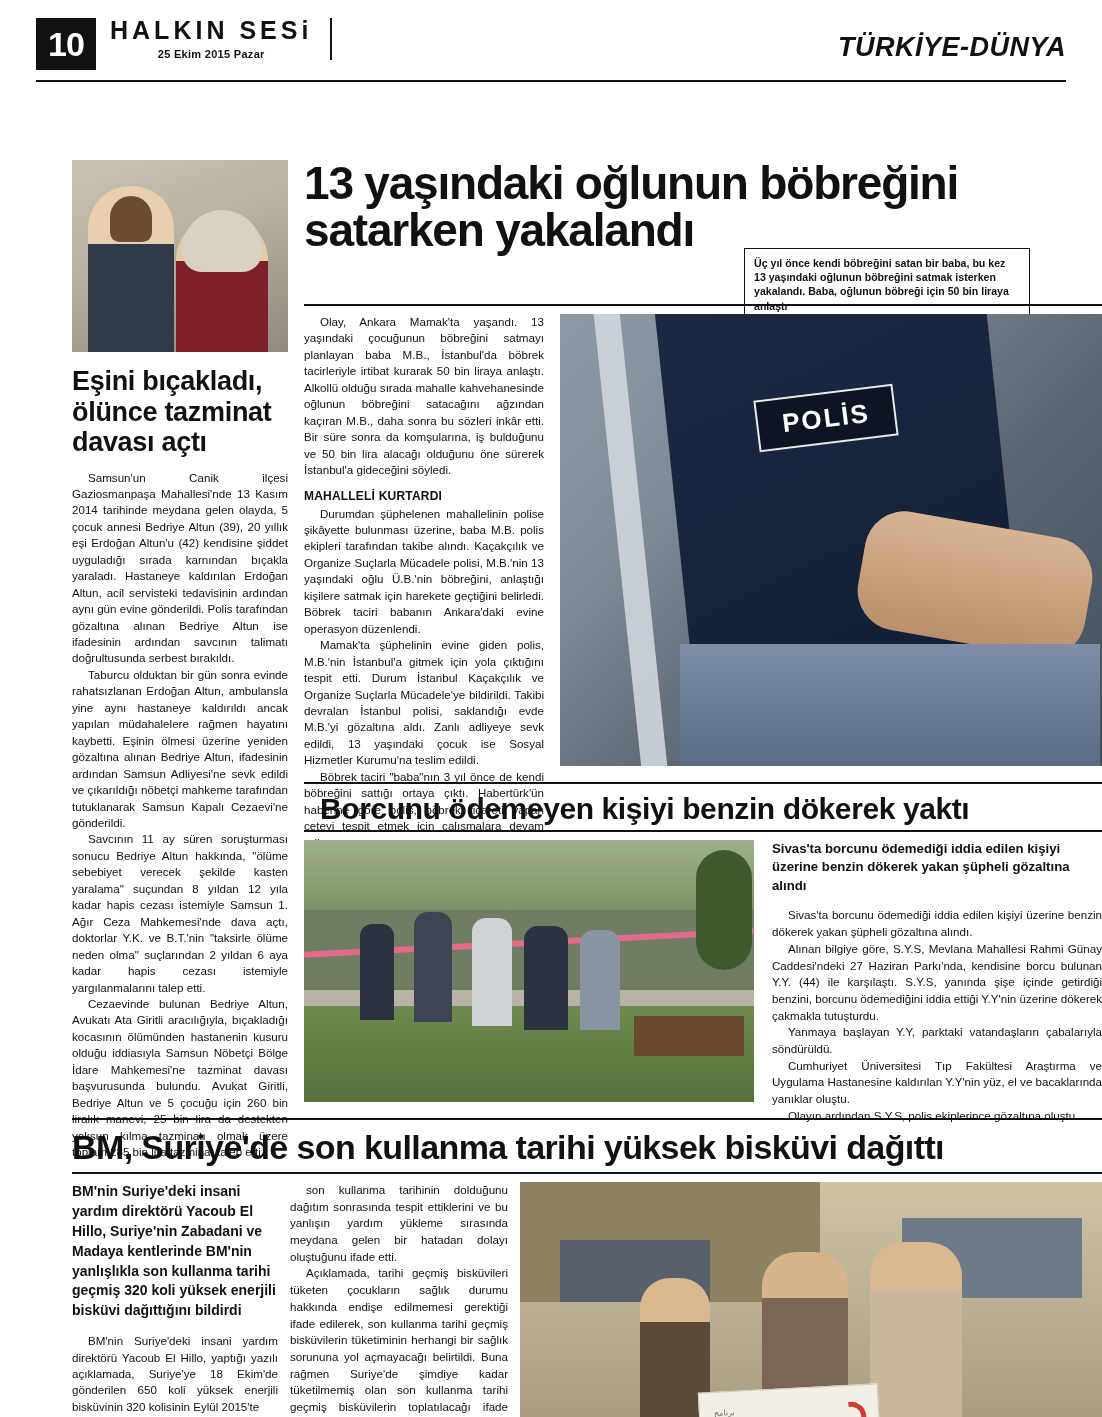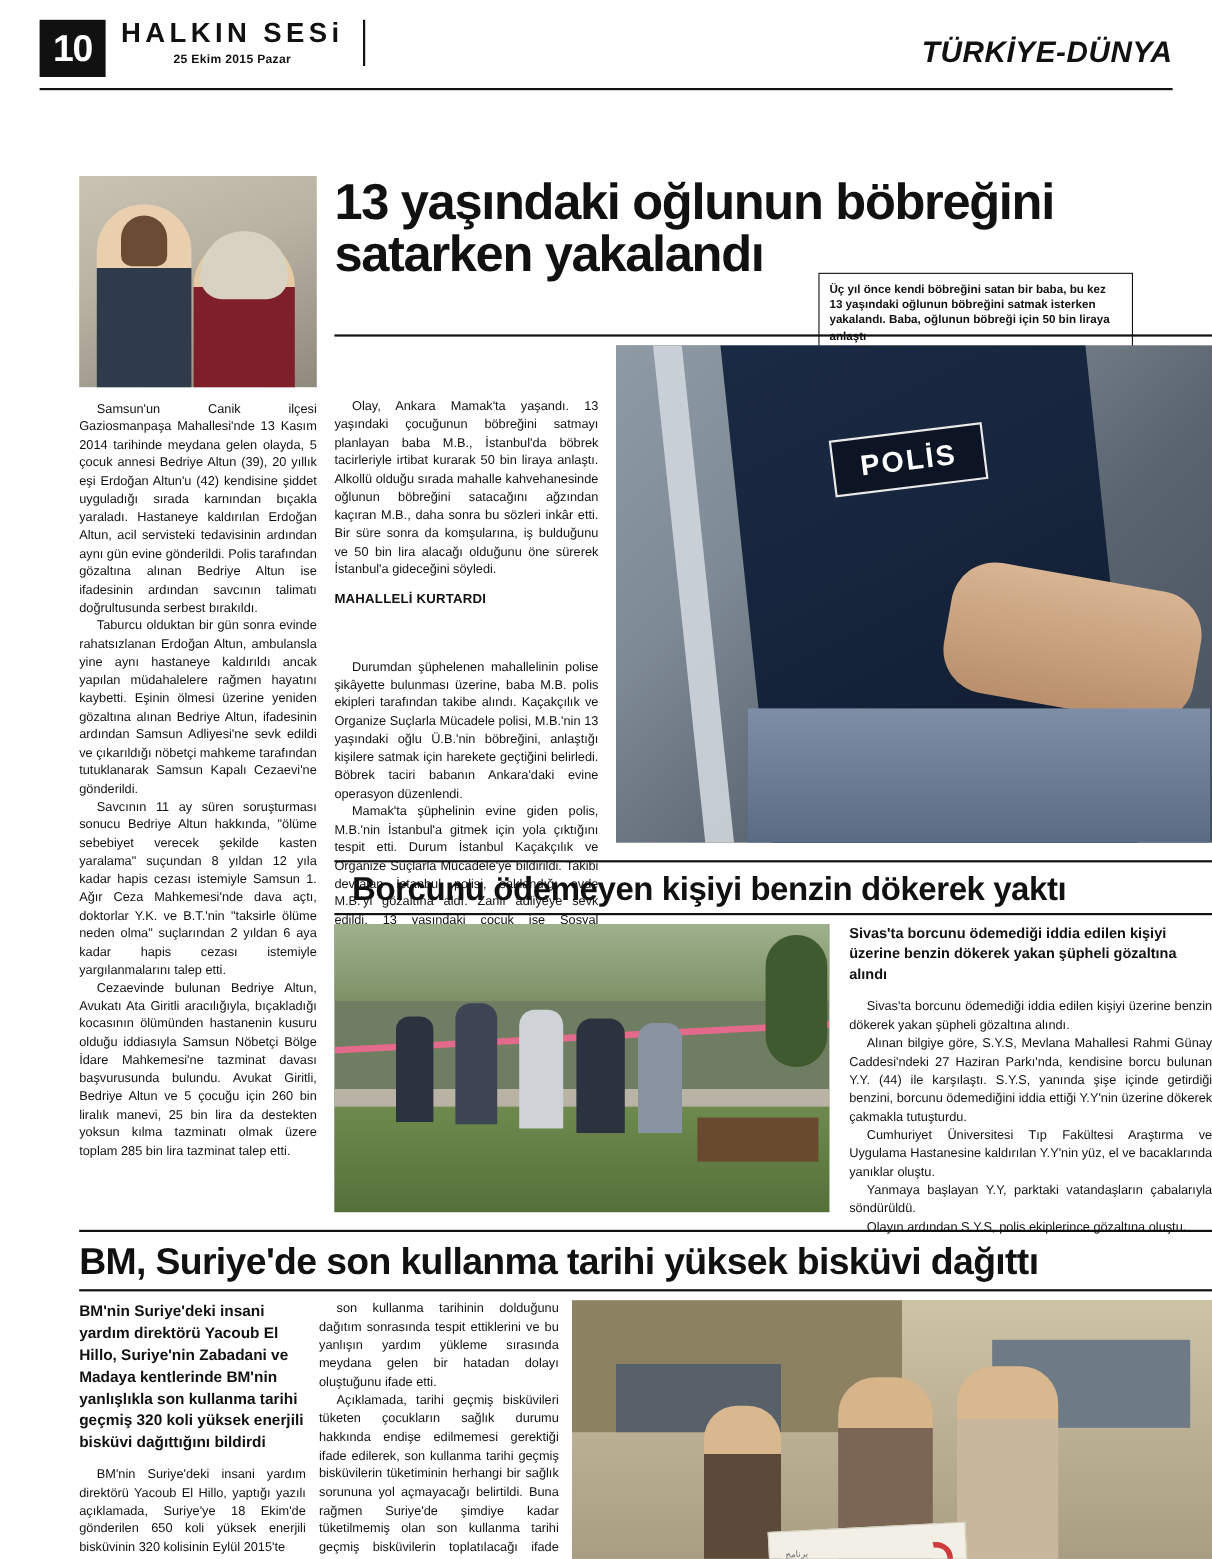--- a/index.html
+++ b/index.html
@@ -60,21 +60,21 @@
   .photo-couple .woman:after{
     content:""; position:absolute; left:6px; top:-6px; width:80px; height:62px;
     background:#d8d2c2; border-radius:40px 40px 20px 20px;
   }
   .headline-2 {
     font-size:27px; font-weight:bold; line-height:1.13; margin-top:14px; letter-spacing:-0.3px;
   }
   .lede {
     font-size:12.3px; font-weight:bold; line-height:1.42; margin-top:12px;
   }
-  .body-text { font-size:11.6px; line-height:1.42; text-align:justify;margin-top:48px; }
+  .body-text { font-size:11.6px; line-height:1.42; text-align:justify; }
   .body-text p { margin:0 0 0 0; text-indent:16px; }
 
   
   .main-head {
     position:absolute; left:268px; top:78px; width:798px;
     font-size:46px; font-weight:bold; line-height:1.02; letter-spacing:-1.2px;
   }
   .kicker-box {
     position:absolute; right:36px; top:166px; width:286px;
     border:1px solid #111; padding:7px 9px;
@@ -197,20 +197,21 @@
   </div>
   <div class="rule-top"></div>
 
   <div class="content">
 
     <div class="left-col">
       <div class="photo-couple">
         <div class="man"></div>
         <div class="woman"></div>
       </div>
+      <div class="headline-2">Eşini bıçakladı, ölünce tazminat davası açtı</div>
       <div class="body-text" style="margin-top:12px">
         <p>Samsun'un Canik ilçesi Gaziosmanpaşa Mahallesi'nde 13 Kasım 2014 tarihinde meydana gelen olayda, 5 çocuk annesi Bedriye Altun (39), 20 yıllık eşi Erdoğan Altun'u (42) kendisine şiddet uyguladığı sırada karnından bıçakla yaraladı. Hastaneye kaldırılan Erdoğan Altun, acil servisteki tedavisinin ardından aynı gün evine gönderildi. Polis tarafından gözaltına alınan Bedriye Altun ise ifadesinin ardından savcının talimatı doğrultusunda serbest bırakıldı.</p>
         <p>Taburcu olduktan bir gün sonra evinde rahatsızlanan Erdoğan Altun, ambulansla yine aynı hastaneye kaldırıldı ancak yapılan müdahalelere rağmen hayatını kaybetti. Eşinin ölmesi üzerine yeniden gözaltına alınan Bedriye Altun, ifadesinin ardından Samsun Adliyesi'ne sevk edildi ve çıkarıldığı nöbetçi mahkeme tarafından tutuklanarak Samsun Kapalı Cezaevi'ne gönderildi.</p>
         <p>Savcının 11 ay süren soruşturması sonucu Bedriye Altun hakkında, "ölüme sebebiyet verecek şekilde kasten yaralama" suçundan 8 yıldan 12 yıla kadar hapis cezası istemiyle Samsun 1. Ağır Ceza Mahkemesi'nde dava açtı, doktorlar Y.K. ve B.T.'nin "taksirle ölüme neden olma" suçlarından 2 yıldan 6 aya kadar hapis cezası istemiyle yargılanmalarını talep etti.</p>
         <p>Cezaevinde bulunan Bedriye Altun, Avukatı Ata Giritli aracılığıyla, bıçakladığı kocasının ölümünden hastanenin kusuru olduğu iddiasıyla Samsun Nöbetçi Bölge İdare Mahkemesi'ne tazminat davası başvurusunda bulundu. Avukat Giritli, Bedriye Altun ve 5 çocuğu için 260 bin liralık manevi, 25 bin lira da destekten yoksun kılma tazminatı olmak üzere toplam 285 bin lira tazminat talep etti.</p>
       </div>
     </div>
 
     <div class="main-head">13 yaşındaki oğlunun böbreğini satarken yakalandı</div>
     <div class="kicker-box">Üç yıl önce kendi böbreğini satan bir baba, bu kez 13 yaşındaki oğlunun böbreğini satmak isterken yakalandı. Baba, oğlunun böbreği için 50 bin liraya anlaştı</div>
@@ -253,22 +254,22 @@
       <div class="p4"></div>
       <div class="p5"></div>
       <div class="bench"></div>
     </div>
 
     <div class="s3-right">
       <div class="s3-lede">Sivas'ta borcunu ödemediği iddia edilen kişiyi üzerine benzin dökerek yakan şüpheli gözaltına alındı</div>
       <div class="s3-body">
         <p>Sivas'ta borcunu ödemediği iddia edilen kişiyi üzerine benzin dökerek yakan şüpheli gözaltına alındı.</p>
         <p>Alınan bilgiye göre, S.Y.S, Mevlana Mahallesi Rahmi Günay Caddesi'ndeki 27 Haziran Parkı'nda, kendisine borcu bulunan Y.Y. (44) ile karşılaştı. S.Y.S, yanında şişe içinde getirdiği benzini, borcunu ödemediğini iddia ettiği Y.Y'nin üzerine dökerek çakmakla tutuşturdu.</p>
+        <p>Yanmaya başlayan Y.Y, parktaki vatandaşların çabalarıyla söndürüldü.</p>
         <p>Cumhuriyet Üniversitesi Tıp Fakültesi Araştırma ve Uygulama Hastanesine kaldırılan Y.Y'nin yüz, el ve bacaklarında yanıklar oluştu.</p>
-        <p>Yanmaya başlayan Y.Y, parktaki vatandaşların çabalarıyla söndürüldü.</p>
         <p>Olayın ardından S.Y.S, polis ekiplerince gözaltına oluştu.</p>
       </div>
     </div>
 
     <div class="rule-s4"></div>
     <div class="head-s4">BM, Suriye'de son kullanma tarihi yüksek bisküvi dağıttı</div>
     <div class="rule-s4b"></div>
 
     <div class="s4-c1">
       <div class="s4-lede">BM'nin Suriye'deki insani yardım direktörü Yacoub El Hillo, Suriye'nin Zabadani ve Madaya kentlerinde BM'nin yanlışlıkla son kullanma tarihi geçmiş 320 koli yüksek enerjili bisküvi dağıttığını bildirdi</div>

